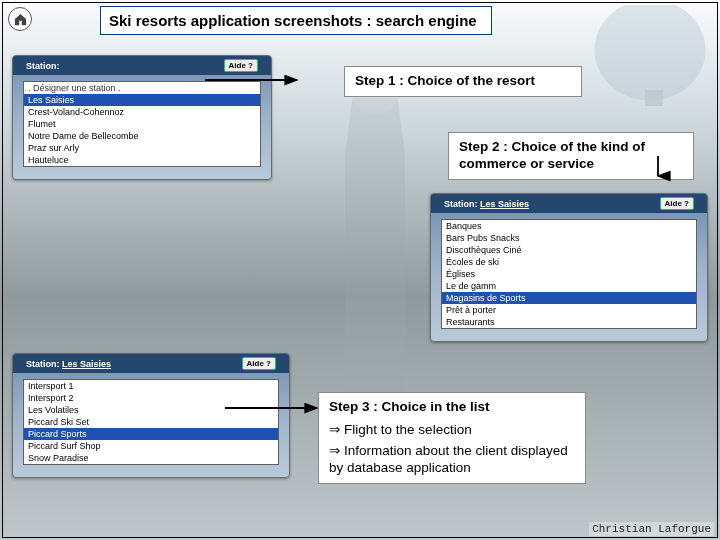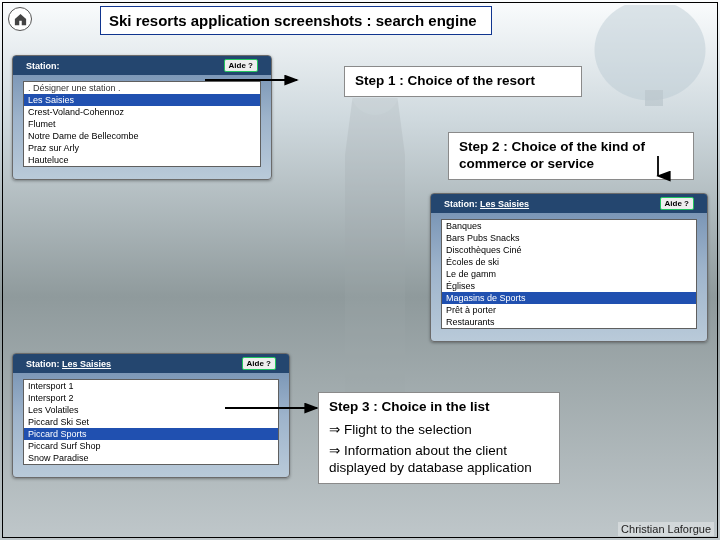--- a/index.html
+++ b/index.html
@@ -86,21 +86,21 @@
   }
   .step b{ font-weight:bold; }
   .implies{ font-family:"Segoe UI Symbol","Arial Unicode MS",sans-serif; }
 
   
   .arrow{ position:absolute; }
   .arrow svg{ overflow:visible; }
 
   .credit{
     position:absolute; right:6px; bottom:4px; font-size:11px; color:#222;
-    background:rgba(255,255,255,.35); padding:1px 3px;
+    background:rgba(255,255,255,.35); padding:1px 3px;font-family:Liberation Mono, monospace;
   }
 </style>
 </head>
 <body>
 
 <div class="bg-tower"></div>
 <div class="bg-balloon"></div>
 <div class="slide-border"></div>
 
 <div class="home-btn">
@@ -163,22 +163,22 @@
       <span class="head-label">Station:</span>
       <span class="head-link">Les Saisies</span>
     </span>
     <span class="aide-btn">Aide ?</span>
   </div>
   <div class="listbox" style="--lbh:112px" id="lb2">
       <div class="opt">Banques</div>
       <div class="opt">Bars Pubs Snacks</div>
       <div class="opt">Discothèques Ciné</div>
       <div class="opt">Écoles de ski</div>
+      <div class="opt">Églises</div>
       <div class="opt">Le de gamm</div>
-      <div class="opt">Églises</div>
       <div class="opt sel">Magasins de Sports</div>
       <div class="opt">Prêt à porter</div>
       <div class="opt">Restaurants</div>
     </div>
 </div>
 
 <div class="panel" style="left:12px; top:353px; width:278px;">
   <div class="panel-head">
     <span>
       <span class="head-label">Station:</span>
@@ -201,21 +201,21 @@
   <svg width="100" height="20">
       <defs>
         <marker id="ah3" markerWidth="8" markerHeight="8" refX="7" refY="3" orient="auto">
           <path d="M0,0 L8,3 L0,6 Z" fill="#000"></path>
         </marker>
       </defs>
   <line x1="0" y1="8" x2="92" y2="8" stroke="#000" stroke-width="1.8" marker-end="url(#ah3)"></line>
     </svg>
 </div>
 
-<div class="step" style="left:318px; top:392px; width:242px;">
+<div class="step" style="left:318px; top:392px; width:268px;">
   <b>Step 3 : Choice in the list</b>
   <div style="height:6px"></div>
   <div>
     <span class="implies">⇒</span>
     <span>Flight to the selection</span>
   </div>
   <div style="height:4px"></div>
   <div>
     <span class="implies">⇒</span>
     <span>Information about the client displayed by database application</span>

